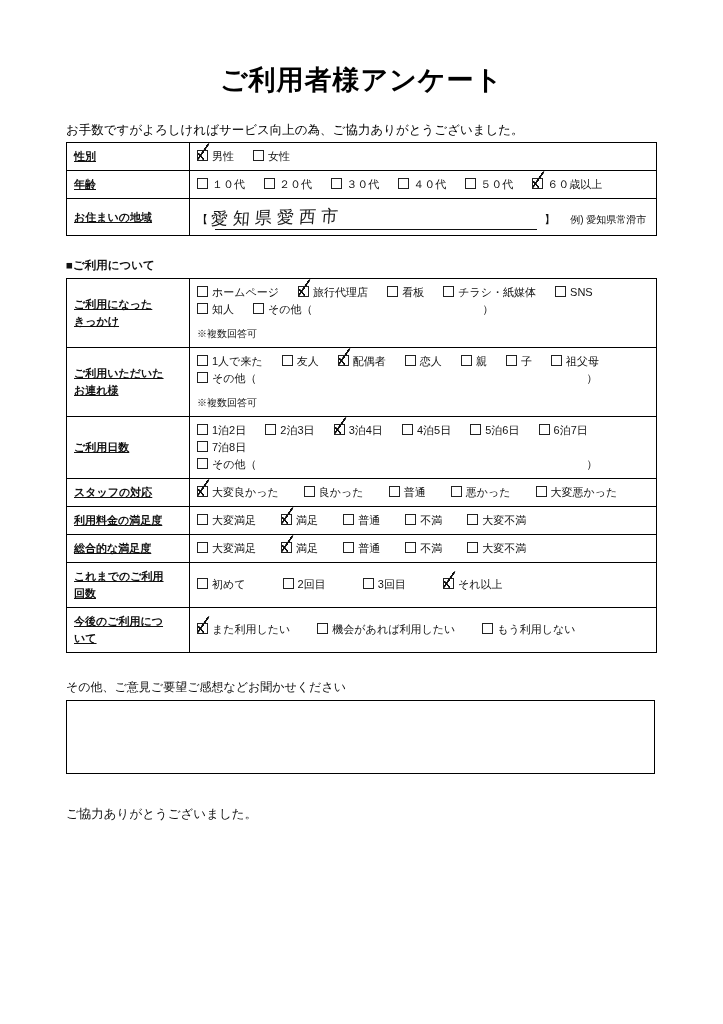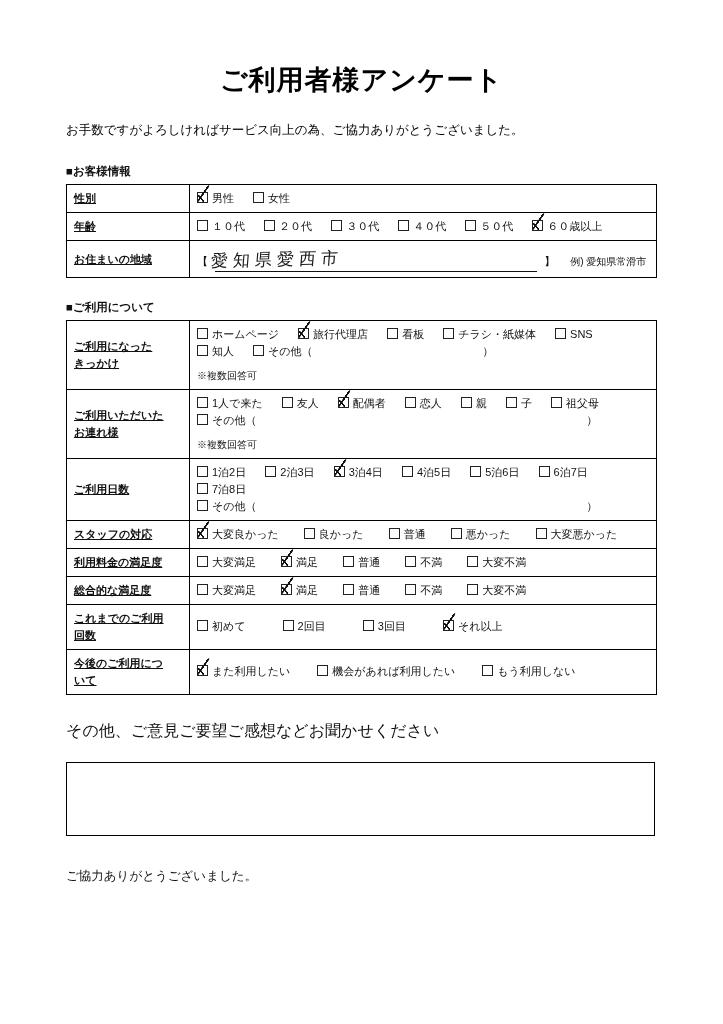--- a/index.html
+++ b/index.html
@@ -138,23 +138,23 @@
     right: 4px;
     bottom: 0px;
     border-bottom: 1px solid #111;
   }
   .addr-example {
     font-size: 10px;
     margin-left: 12px;
   }
   .freeheading {
     padding: 0 66px;
-    font-size: 16px;
+    font-size: 12px;
     margin-top: 26px;
-    margin-bottom: 20px;
+    margin-bottom: 4px;
   }
   .freebox {
     margin: 0 66px;
     width: 589px;
     height: 74px;
     border: 1px solid #000;
     box-sizing: border-box;
   }
   .thanks {
     padding: 0 66px;
@@ -174,21 +174,20 @@
 <body>
 
 <div class="page">
 
   <h1 class="title">ご利用者様アンケート</h1>
 
   <div class="intro">
     <div>お手数ですがよろしければサービス向上の為、ご協力ありがとうございました。</div>
   </div>
 
-  <div class="section-head">■お客様情報</div>
 
   <div class="tbl-wrap">
     <table class="form">
       <tbody>
           <tr>
         <td class="lbl">性別</td>
         <td class="val">
           <span class="opt checked"><span class="bx"></span><span>男性</span></span>
           <span class="opt"><span class="bx"></span><span>女性</span></span>
         </td>

